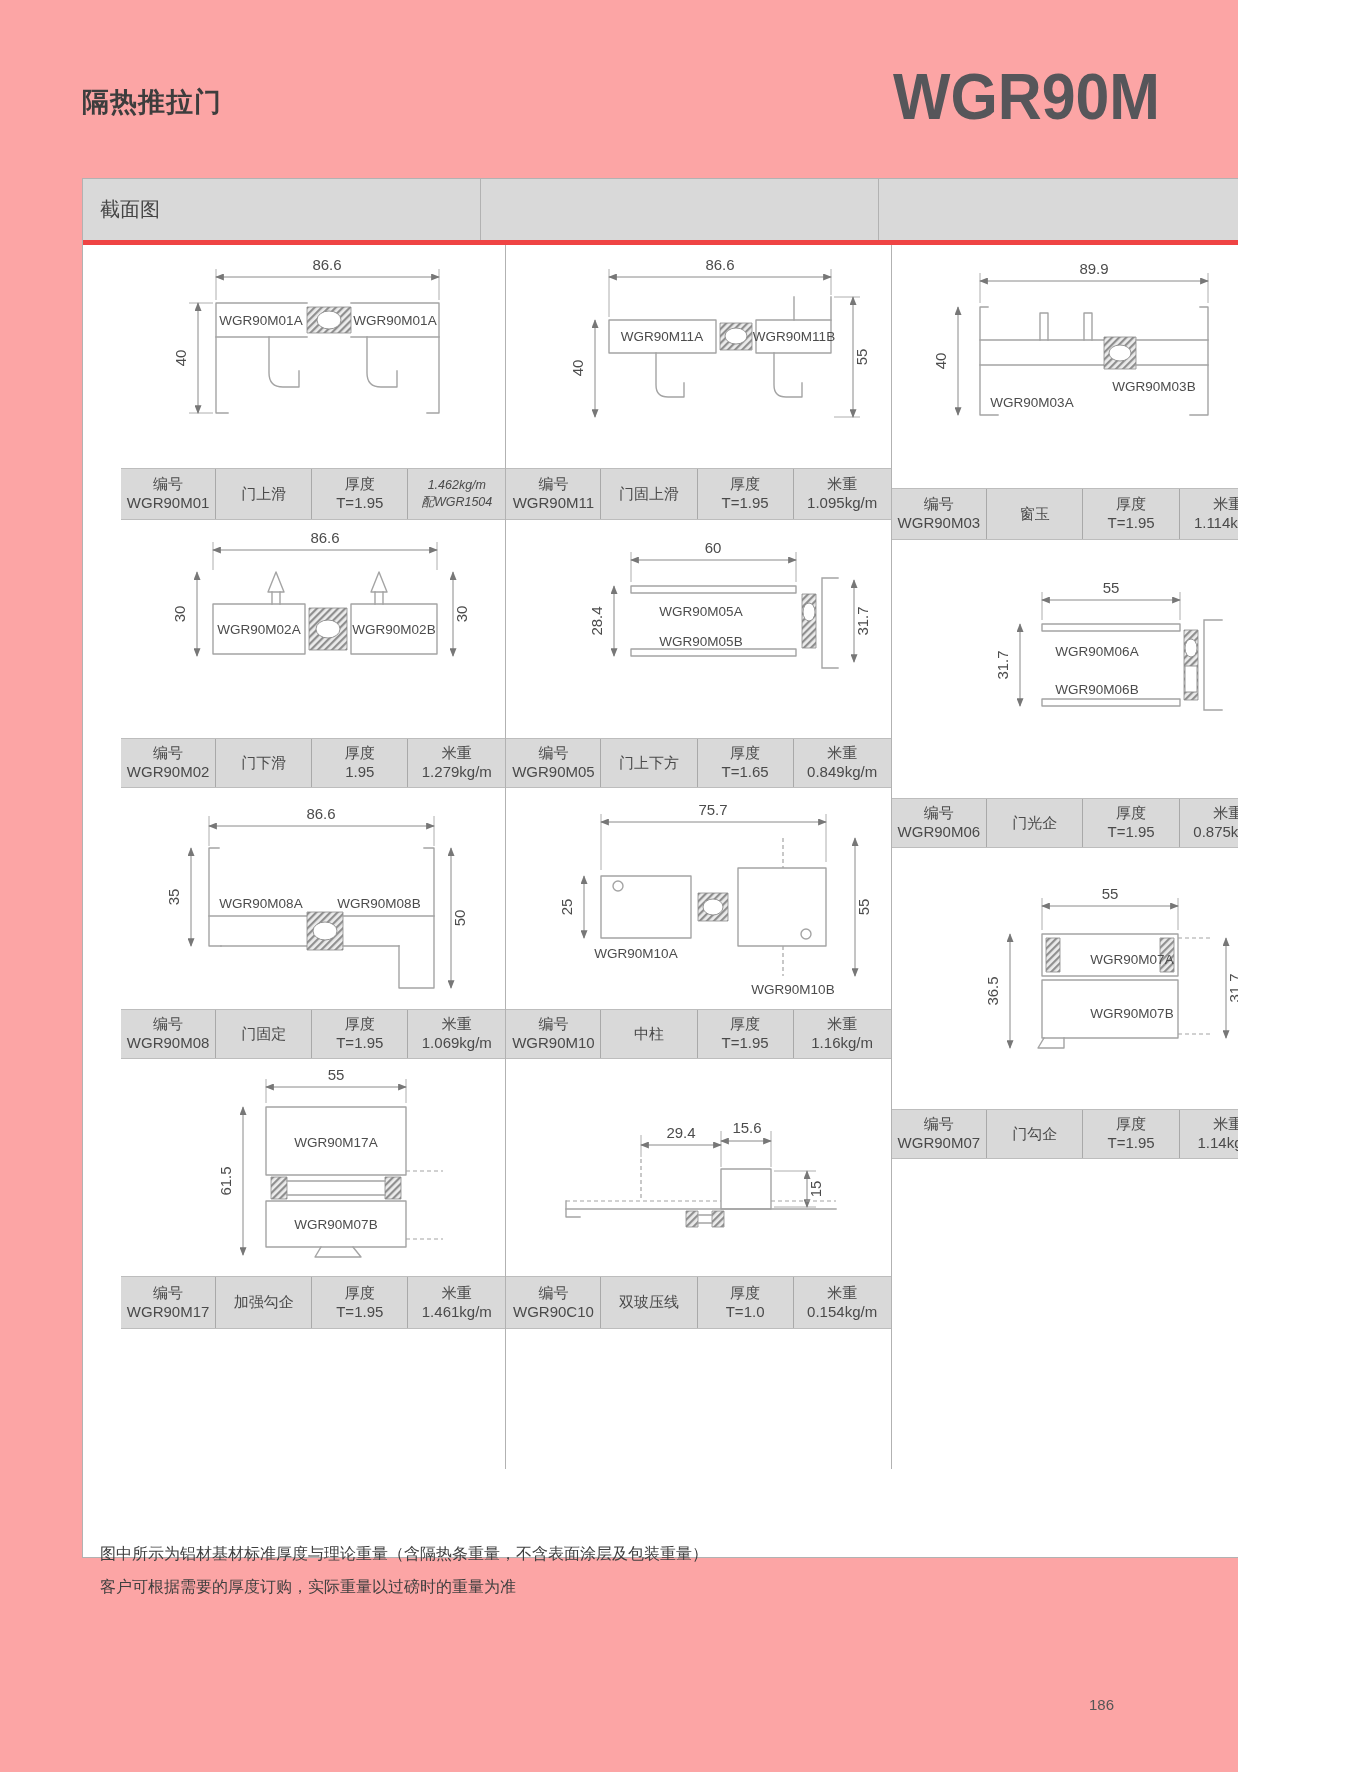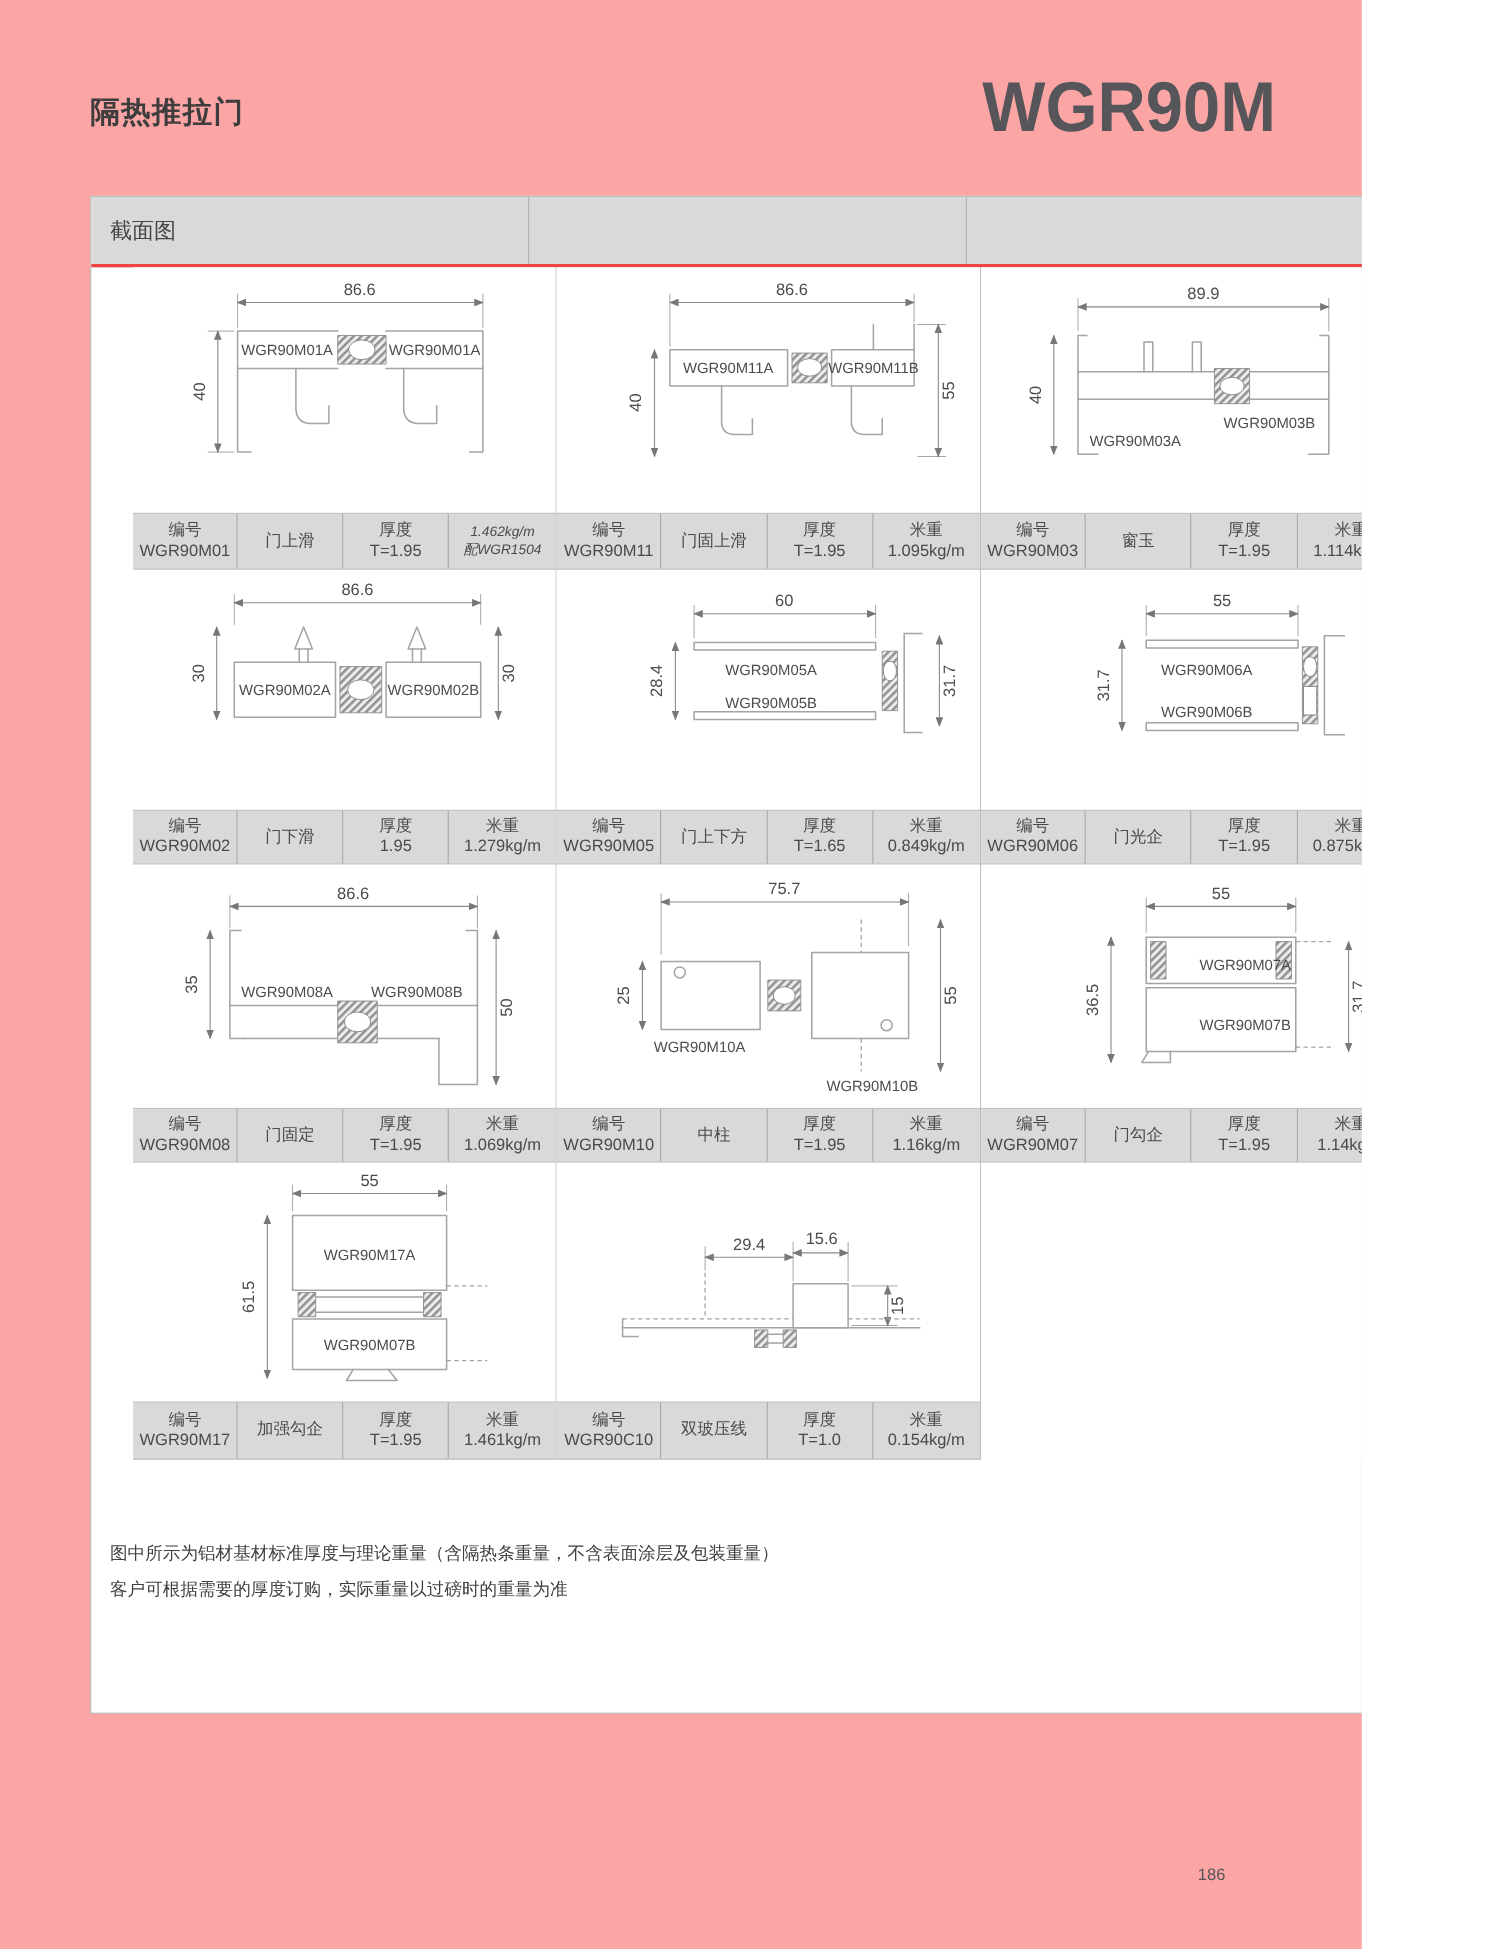--- a/index.html
+++ b/index.html
@@ -4,26 +4,26 @@
 <style>
   html,body{margin:0;padding:0;background:#fff;}
   .page{position:relative;width:1238px;height:1772px;background:#fca5a5;
         font-family:"Liberation Sans","DejaVu Sans",sans-serif;color:#4a4a4a;overflow:hidden;}
   .title-left{position:absolute;left:82px;top:84px;font-size:27px;font-weight:bold;color:#3d3d3d;letter-spacing:1px;}
   .title-right{position:absolute;right:78px;top:60px;font-size:64px;font-weight:bold;color:#56565a;
                transform:scaleX(.95);transform-origin:right center;letter-spacing:0px;}
   .sheet{position:absolute;left:82px;top:178px;width:1196px;height:1380px;border:1px solid #b2b2b2;
          box-sizing:border-box;display:flex;flex-direction:column;background:#fff;}
   .thead{flex:none;height:61px;background:#d9d9d9;display:grid;grid-template-columns:1fr 1fr 1fr;
-         border-bottom:3px solid #ef4444;}
+         border-bottom:5px solid #ef4444;}
   .hcell{display:flex;align-items:center;padding-left:17px;font-size:20px;color:#454545;border-right:1px solid #b2b2b2;}
   .hcell:last-child{border-right:none;}
   .tbody{flex:none;display:grid;grid-template-columns:1fr 1fr 1fr;margin-left:38px;}
   .col{display:flex;flex-direction:column;border-right:1px solid #b2b2b2;min-width:0;}
-  .col:last-child{border-right:none;}
+  .col:last-child{border-right:none;gap:20px;}
   .diag{position:relative;background:#fff;flex:none;overflow:hidden;}
   .dr1{height:223px}.dr2{height:218px}.dr3{height:221px}.dr4{height:217px}
   .info{flex:none;background:#d9d9d9;border-top:1px solid #bdbdbd;border-bottom:1px solid #bdbdbd;
         display:grid;grid-template-columns:24.5% 25% 25% 25.5%;box-sizing:border-box;}
   .ir1{height:52px}.ir2{height:50px}.ir3{height:50px}.ir4{height:53px}
   .icell{display:flex;flex-direction:column;align-items:center;justify-content:center;
          border-left:1px solid #a9a9a9;line-height:1.25;font-size:15px;color:#4a4a4a;text-align:center;min-width:0;}
   .icell:first-child{border-left:none;}
   .sm{font-size:12.5px;line-height:1.35;font-style:italic;}
   .blank-diag{flex:none;height:217px;background:#fff;}

